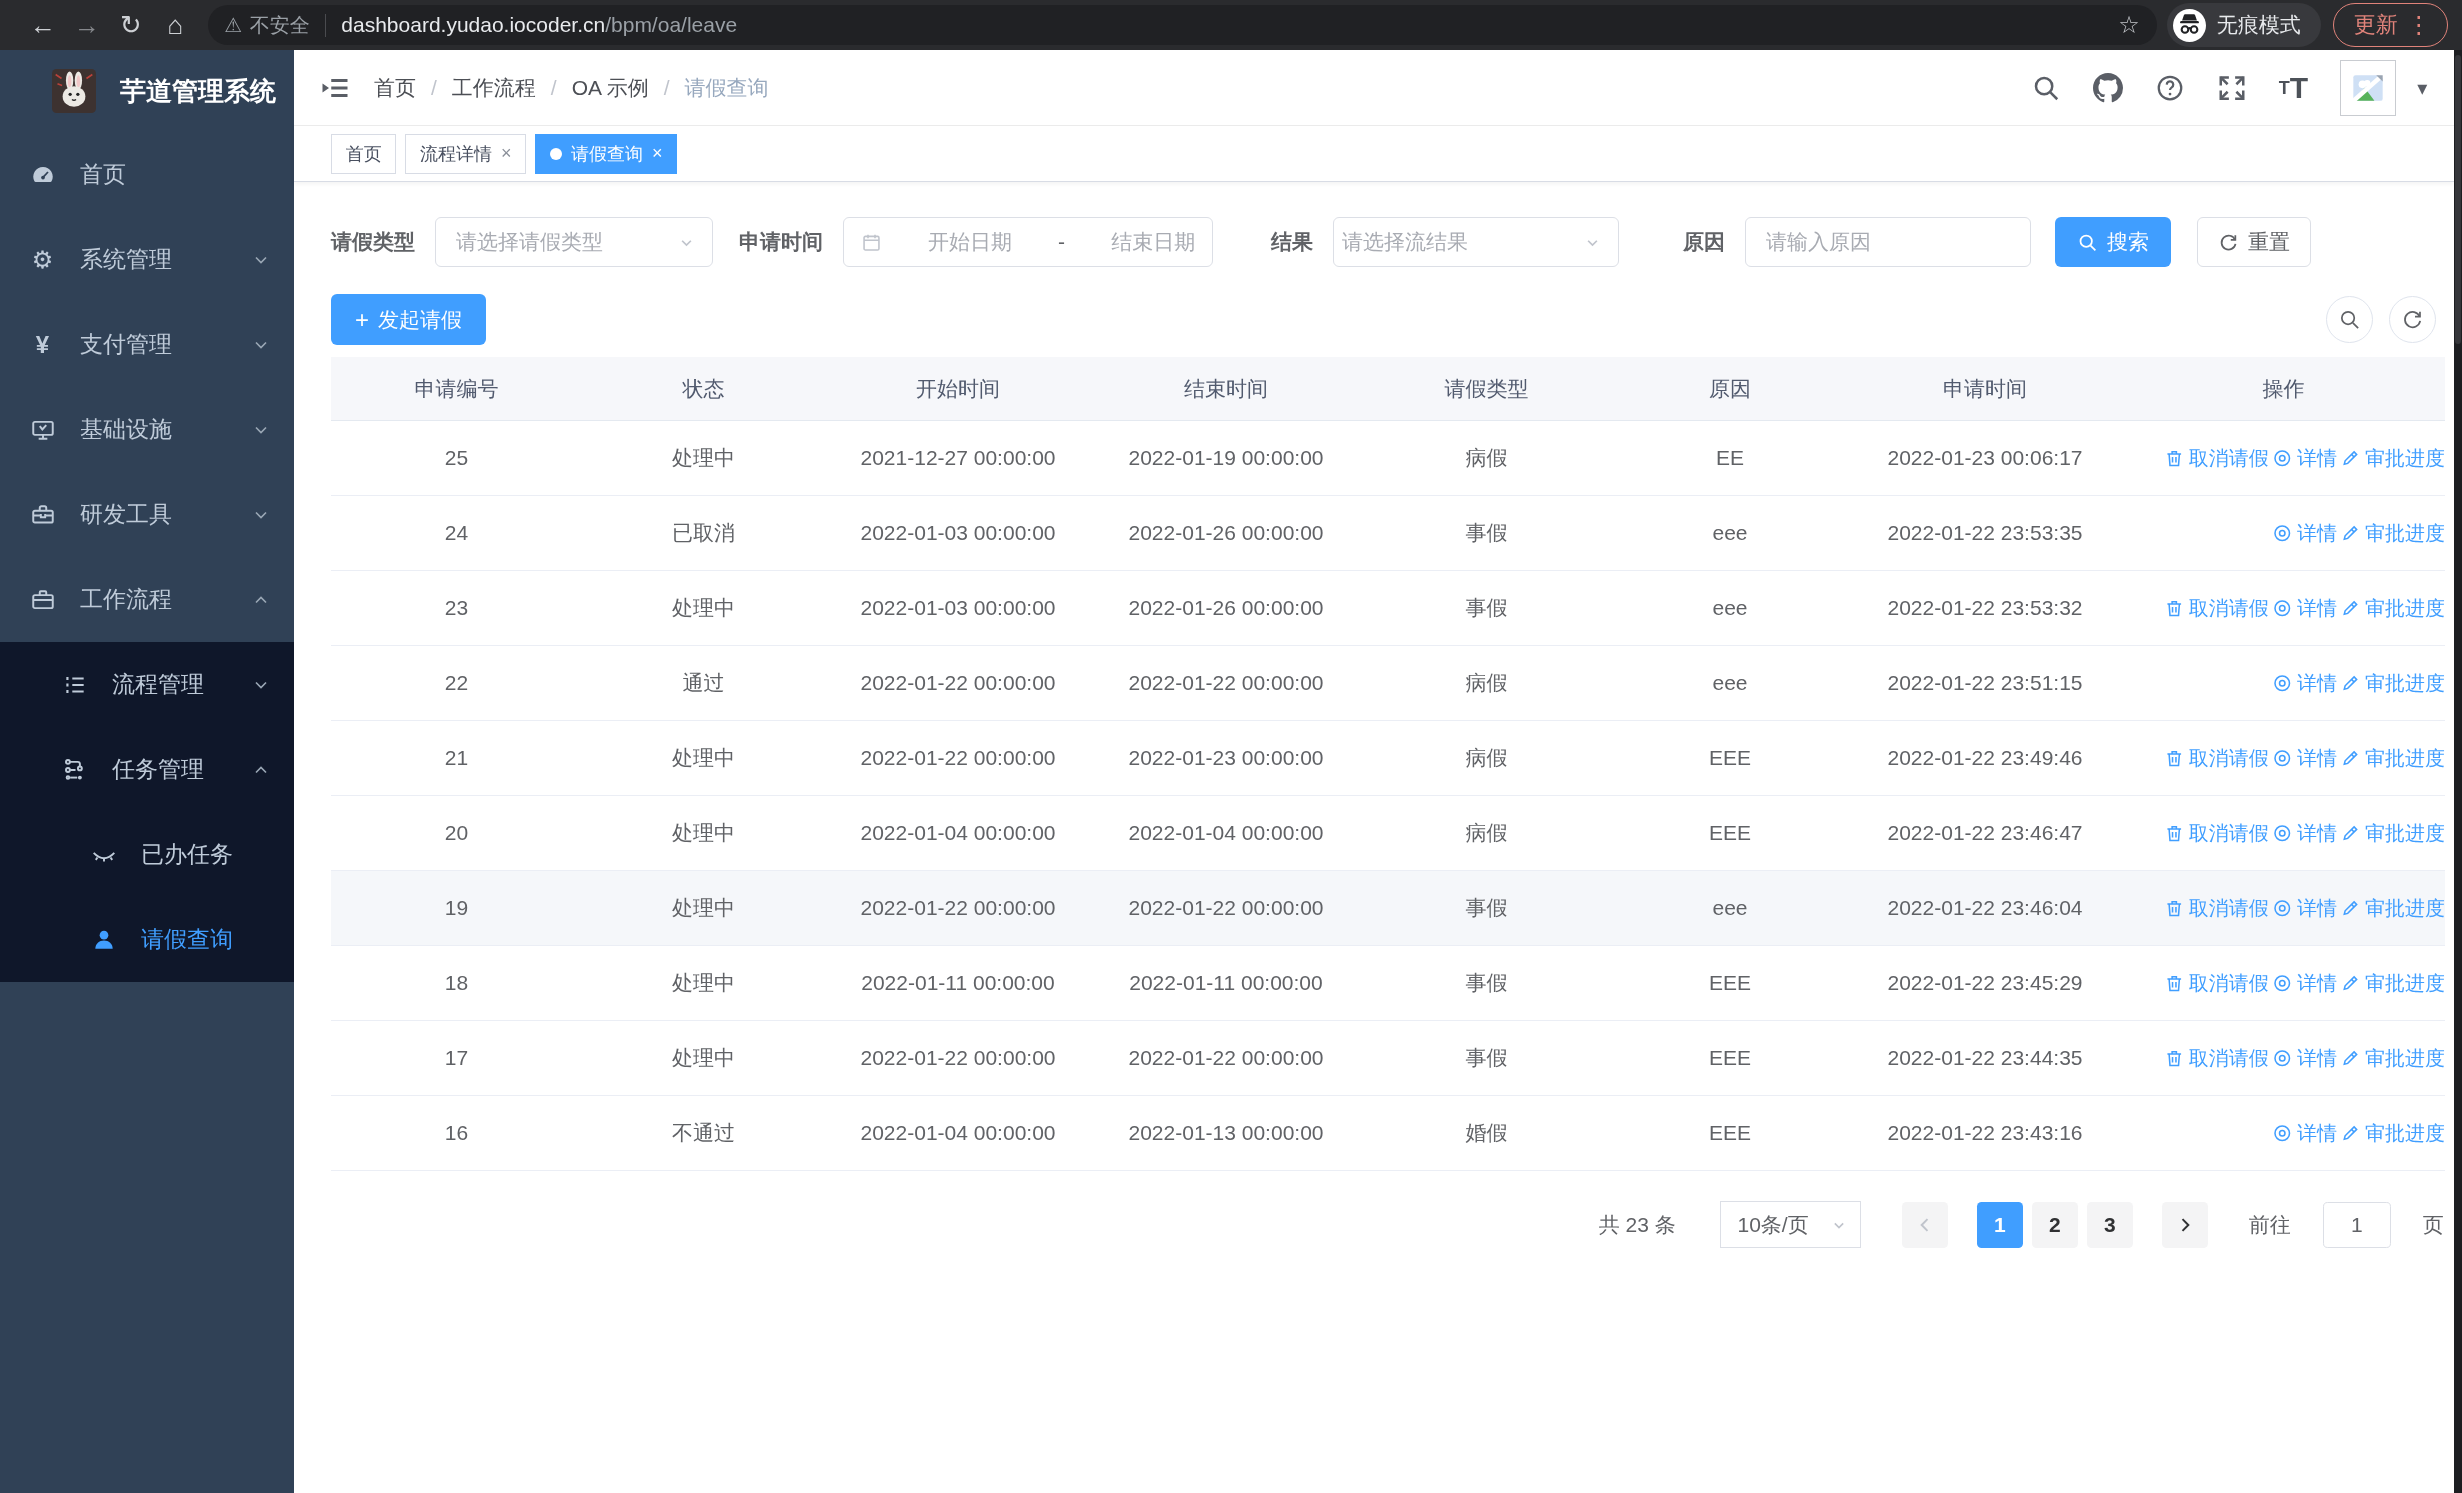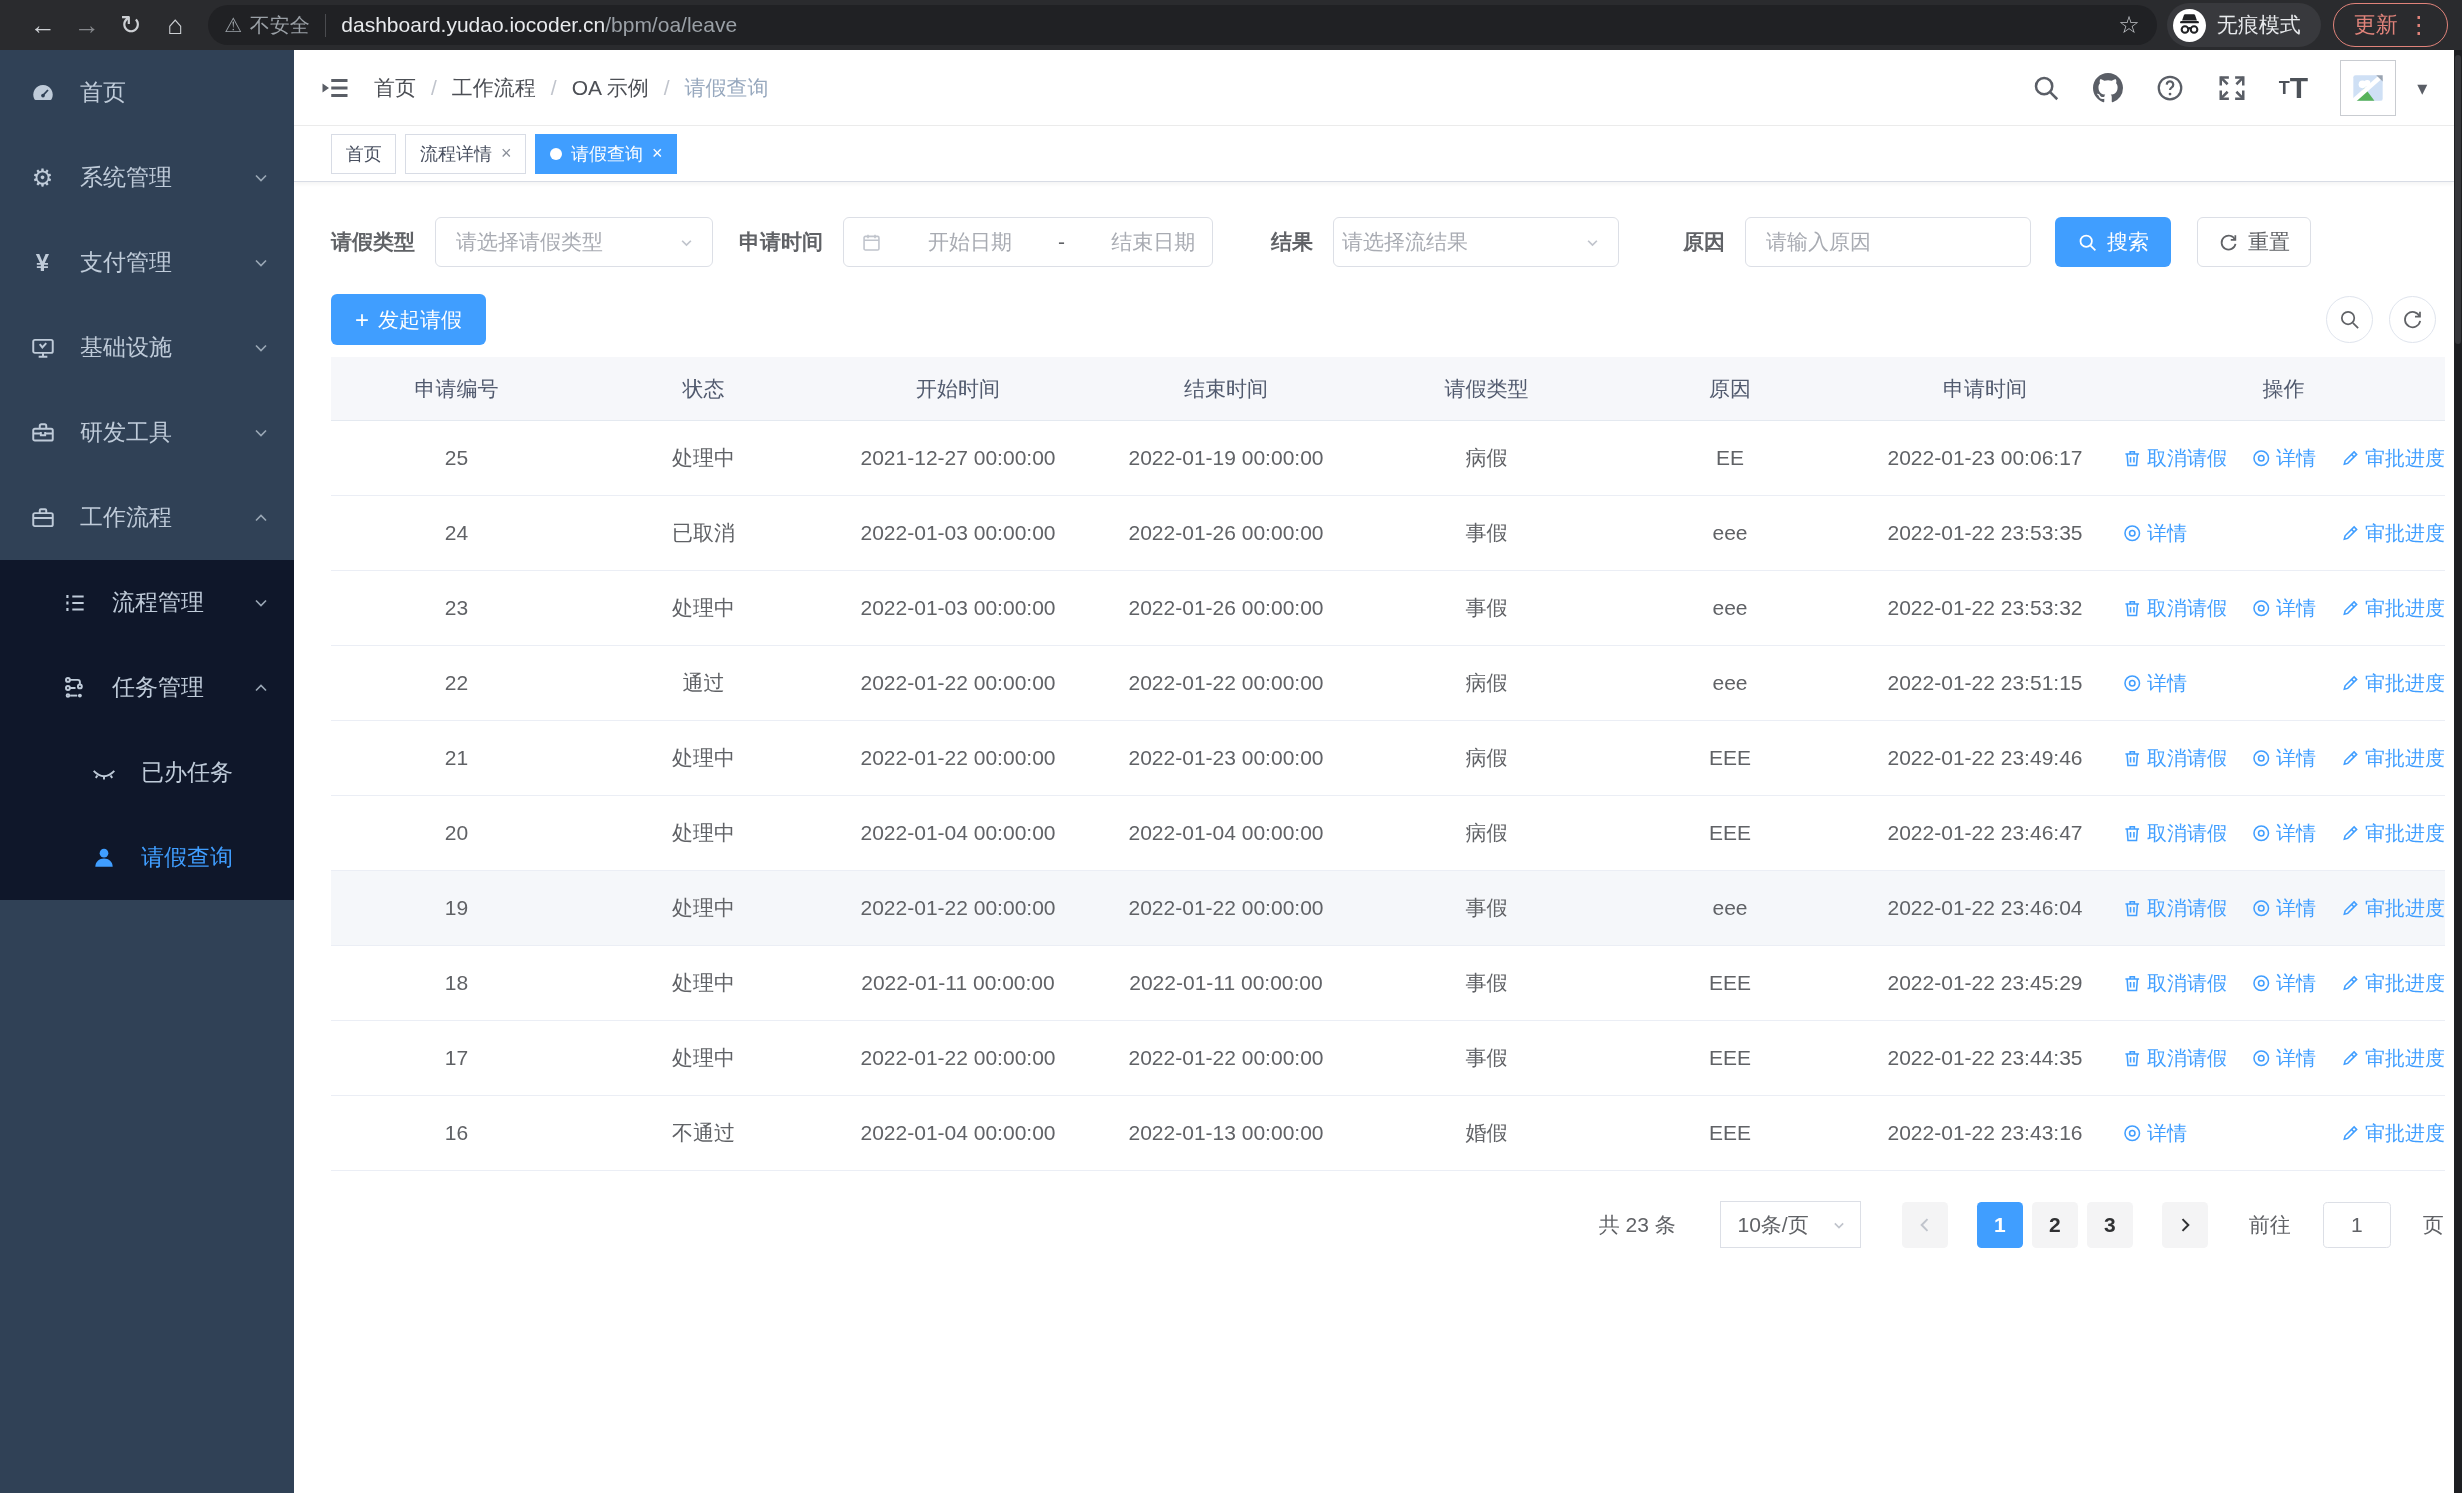--- a/index.html
+++ b/index.html
@@ -108,21 +108,21 @@
 
   
   .table { margin-top: 12px; width: 2114px; }
   .t-head { display: flex; align-items: center; height: 64px; background: #f6f7fa; border-bottom: 1.5px solid #e4e9f0; }
   .t-head .t-cell { font-weight: 400; color: #515a6e; font-size: 21px; }
   .t-row { display: flex; align-items: center; height: 75px; border-bottom: 1.5px solid #ebeef5; font-size: 21px; color: #606266; background: #fff; }
   .t-row.hl { background: #f5f7fa; }
   .t-cell { text-align: center; flex-shrink: 0; white-space: nowrap; }
   .c0 { width: 251px; } .c1 { width: 243px; } .c2 { width: 266px; } .c3 { width: 270px; }
   .c4 { width: 251px; } .c5 { width: 236px; } .c6 { width: 274px; } .c7 { width: 323px; }
-  .actions { display: flex; align-items: center; justify-content: space-between; gap: 14px; }
+  .actions { display: flex; align-items: center; justify-content: flex-end; gap: 3px; }
   .action-link { display: inline-flex; align-items: center; gap: 4.6px; color: #409eff; font-size: 20px; cursor: pointer; text-decoration: none; white-space: nowrap; }
   .a-ic { display: flex; } .a-ic svg { width: 20.5px; height: 20.5px; }
 
   
   .pagination { margin-top: 30px; display: flex; align-items: center; justify-content: flex-end; font-size: 21px; color: #606266; padding-right: 0; gap: 20px; }
   .pg-total { margin-right: 24px; white-space: nowrap; }
   .pg-size { width: 141px; height: 47px; border: 1.5px solid #dcdfe6; border-radius: 0; display: flex; align-items: center; padding: 0 10.6px 0 16.7px; cursor: pointer; margin-right: 21px; }
   .pg-size span { flex: 1; white-space: nowrap; }
   .pg-size svg { width: 20px; height: 20px; color: #c0c4cc; }
   .pg-btn { width: 46px; height: 46px; border: none; border-radius: 4.6px; background: #f4f4f5; display: flex; align-items: center; justify-content: center; cursor: pointer; margin-right: 9px; color: #303133; }
@@ -163,20 +163,37 @@
   </div>
   <div class="update-pill">
     <span class="update-label">更新</span>
     <span class="kebab">⋮</span>
   </div>
 </div>
 
 <div class="app">
 
   <aside class="sidebar">
+    <div class="logo-row">
+      <span class="logo-img">
+        <svg viewBox="0 0 24 24">
+            <rect width="24" height="24" fill="#3d3230"></rect>
+            <path d="M2 3l3.2 2.2M22 3l-3.2 2.2M3 8l2.5 1" stroke="#b8413a" stroke-width="0.9" fill="none"></path>
+            <ellipse cx="9.6" cy="6.3" rx="2" ry="5" fill="#ece9e4"></ellipse>
+            <ellipse cx="14.4" cy="6.3" rx="2" ry="5" fill="#ece9e4"></ellipse>
+            <ellipse cx="9.6" cy="6.8" rx="1" ry="3.4" fill="#f0c7c7"></ellipse>
+            <ellipse cx="14.4" cy="6.8" rx="1" ry="3.4" fill="#f0c7c7"></ellipse>
+            <ellipse cx="12" cy="15" rx="6.2" ry="5.6" fill="#ece9e4"></ellipse>
+            <circle cx="9.9" cy="13.8" r="0.9" fill="#222"></circle>
+            <circle cx="14.1" cy="13.8" r="0.9" fill="#222"></circle>
+            <path d="M10.9 16.6q1.1.9 2.2 0" stroke="#222" stroke-width="0.7" fill="none"></path>
+          </svg>
+      </span>
+      <span class="app-title">芋道管理系统</span>
+    </div>
     <nav>
       <div class="menu-item">
         <span class="mi-icon">
             <svg viewBox="0 0 24 24">
               <path fill="currentColor" d="M12 4.5a9 9 0 0 0-7.9 13.3c.2.4.6.7 1.1.7h13.6c.5 0 .9-.3 1.1-.7A9 9 0 0 0 12 4.5z"></path>
               <path stroke="#304156" stroke-width="1.6" fill="none" d="M12 14.2l4.6-5"></path>
               <circle cx="12" cy="14.4" r="1.7" fill="#304156"></circle>
             </svg>
           </span>
         <span class="mi-label">首页</span>

